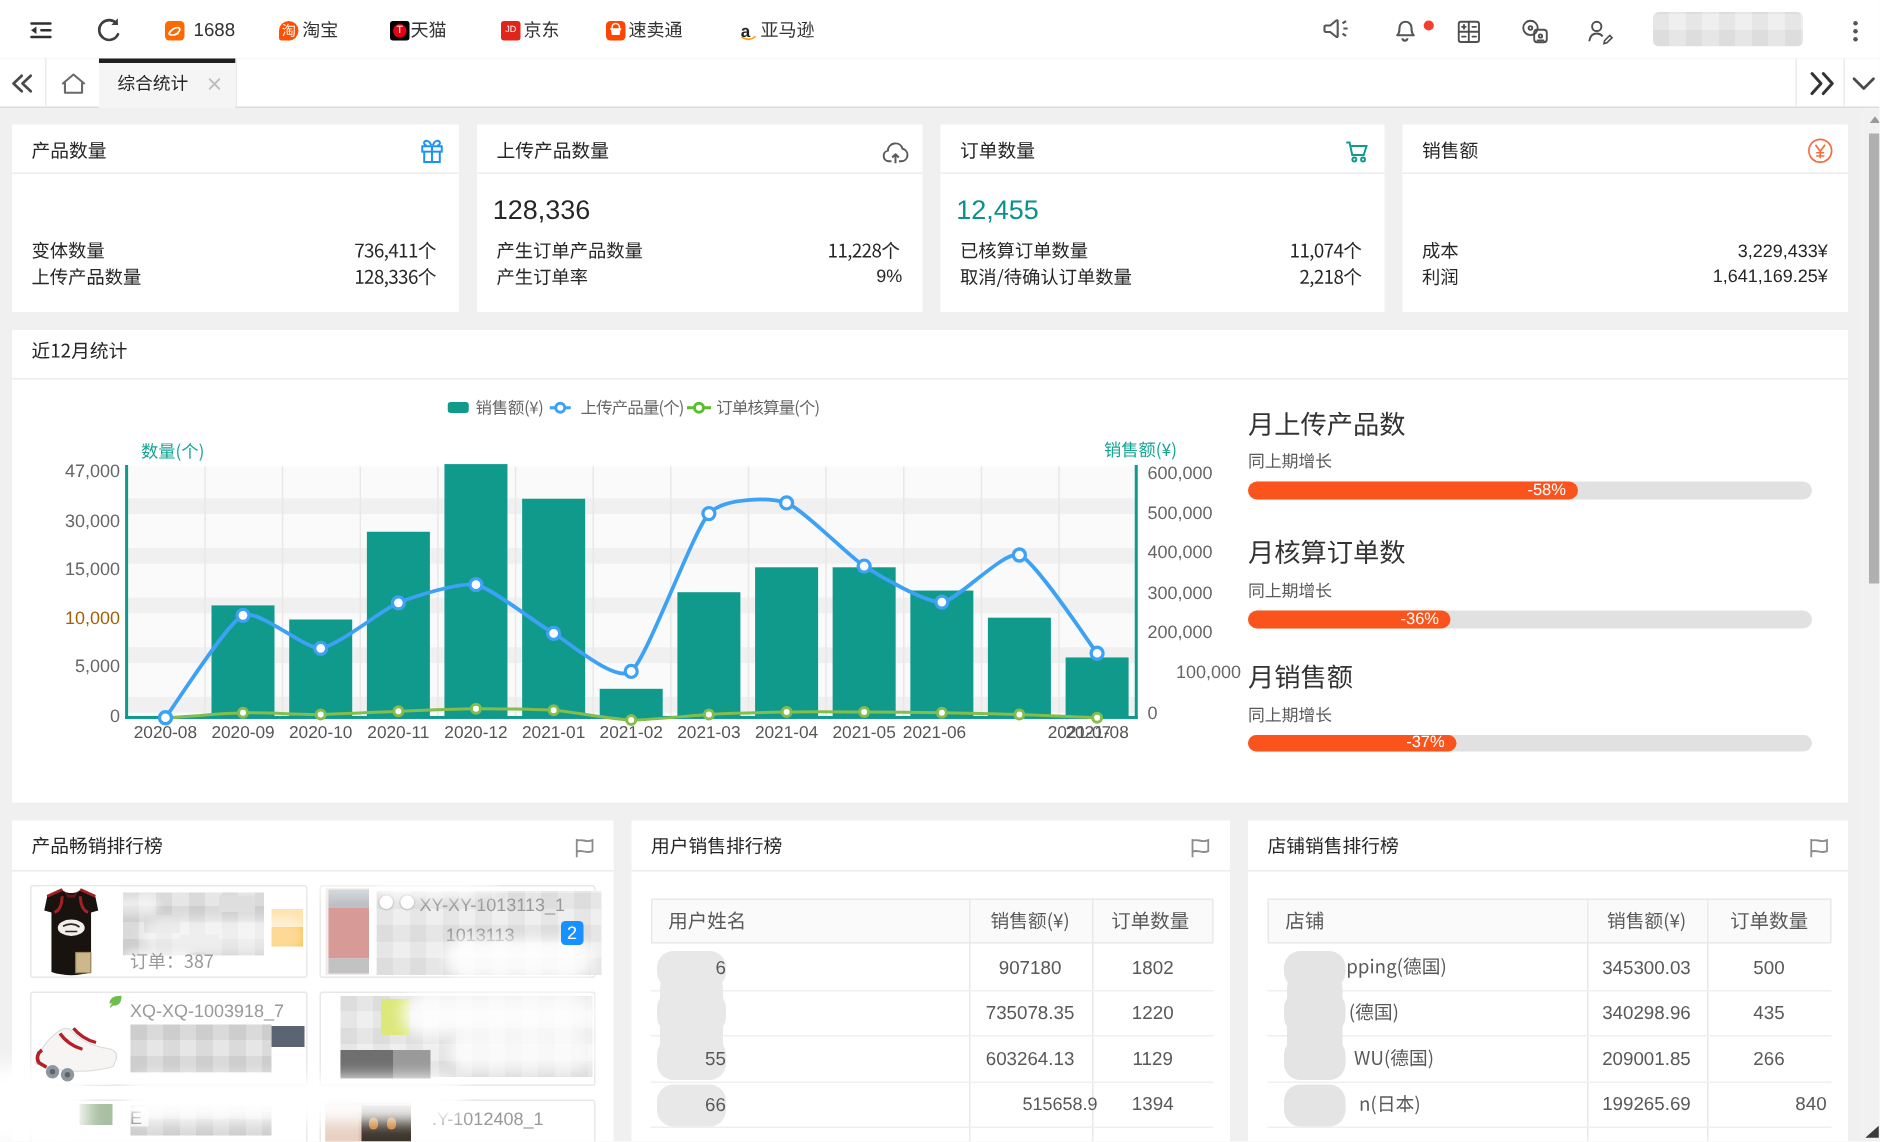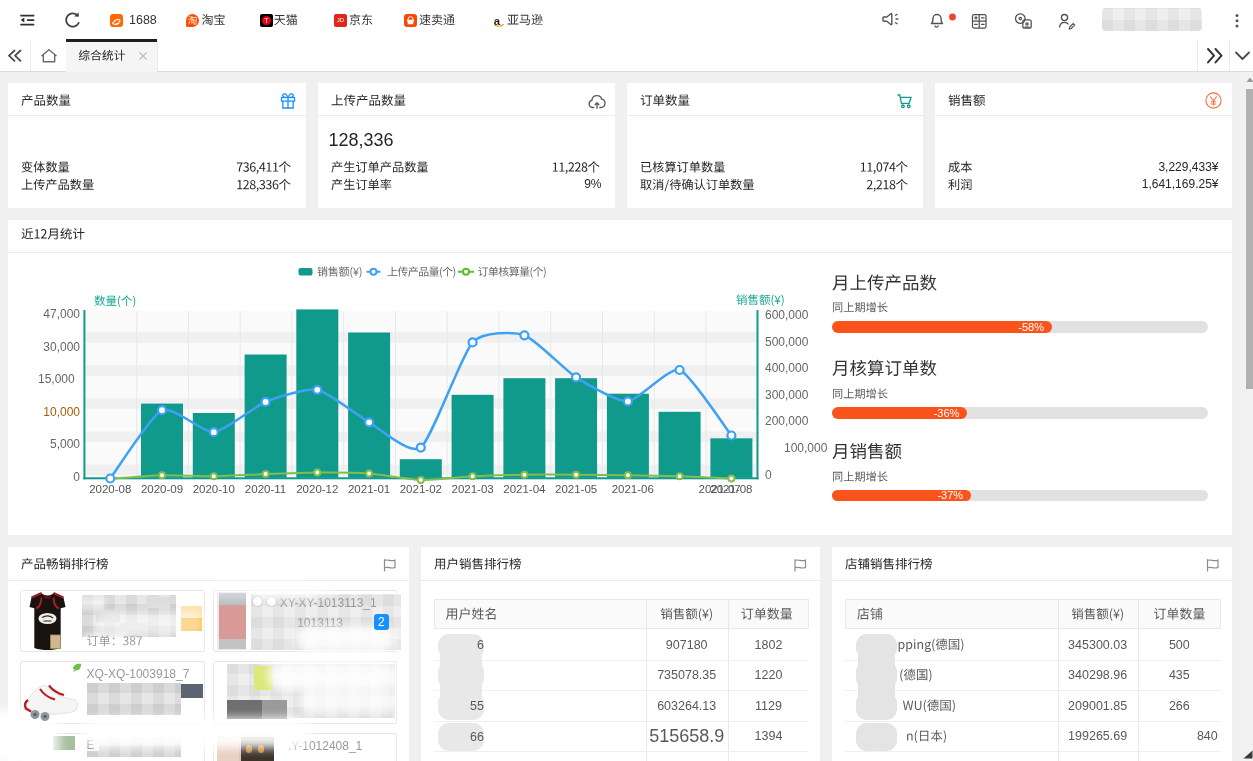--- a/index.html
+++ b/index.html
@@ -16,50 +16,51 @@
     <div style="position:absolute;left:1229px;top:39px;width:1px;height:32px;background:#ececec;"></div>
     <div style="position:absolute;left:0px;top:72px;width:1253px;height:689px;background:#f0f0f0;"></div>
     <div style="position:absolute;left:8px;top:83px;width:298px;height:125px;background:#fff;"></div>
     <div style="position:absolute;left:8px;top:115px;width:298px;height:1px;background:#ececec;"></div>
     <div style="position:absolute;left:318px;top:83px;width:297px;height:125px;background:#fff;"></div>
     <div style="position:absolute;left:318px;top:115px;width:297px;height:1px;background:#ececec;"></div>
     <div style="position:absolute;left:328.5px;top:130.5px;width:230px;height:20px;font-size:18px;color:#262626;line-height:18px;letter-spacing:0;">128,336</div>
     <div style="position:absolute;left:420px;top:177.29999999999998px;width:181.5px;height:14px;font-size:12px;color:#262626;text-align:right;line-height:14px;">9%</div>
     <div style="position:absolute;left:627px;top:83px;width:296px;height:125px;background:#fff;"></div>
     <div style="position:absolute;left:627px;top:115px;width:296px;height:1px;background:#ececec;"></div>
+    <div style="position:absolute;left:637.5px;top:130.5px;width:230px;height:20px;font-size:18px;color:#0B918C;line-height:18px;letter-spacing:0;">12,455</div>
     <div style="position:absolute;left:935px;top:83px;width:297px;height:125px;background:#fff;"></div>
     <div style="position:absolute;left:935px;top:115px;width:297px;height:1px;background:#ececec;"></div>
     <div style="position:absolute;left:1037px;top:159.7px;width:181.5px;height:14px;font-size:12px;color:#262626;text-align:right;line-height:14px;">3,229,433¥</div>
     <div style="position:absolute;left:1037px;top:177.29999999999998px;width:181.5px;height:14px;font-size:12px;color:#262626;text-align:right;line-height:14px;">1,641,169.25¥</div>
     <div style="position:absolute;left:8px;top:220px;width:1224px;height:315px;background:#fff;"></div>
     <div style="position:absolute;left:8px;top:252px;width:1224px;height:1px;background:#ececec;"></div>
     <div style="position:absolute;left:38px;top:469.5px;width:42px;height:14px;font-size:12px;color:#666;text-align:right;">0</div>
     <div style="position:absolute;left:38px;top:437.05px;width:42px;height:14px;font-size:12px;color:#666;text-align:right;">5,000</div>
     <div style="position:absolute;left:38px;top:404.6px;width:42px;height:14px;font-size:12px;color:#a16207;text-align:right;">10,000</div>
-    <div style="position:absolute;left:38px;top:372.15px;width:42px;height:14px;font-size:12px;color:#666;text-align:left;">15,000</div>
+    <div style="position:absolute;left:38px;top:372.15px;width:42px;height:14px;font-size:12px;color:#666;text-align:right;">15,000</div>
     <div style="position:absolute;left:38px;top:339.7px;width:42px;height:14px;font-size:12px;color:#666;text-align:right;">30,000</div>
     <div style="position:absolute;left:38px;top:307.25px;width:42px;height:14px;font-size:12px;color:#666;text-align:right;">47,000</div>
     <div style="position:absolute;left:765px;top:467.5px;width:60px;height:14px;font-size:12px;color:#666;">0</div>
     <div style="position:absolute;left:765px;top:440.94px;width:60px;height:14px;font-size:12px;color:#666;margin-left:19px;">100,000</div>
     <div style="position:absolute;left:765px;top:414.38px;width:60px;height:14px;font-size:12px;color:#666;">200,000</div>
     <div style="position:absolute;left:765px;top:387.82px;width:60px;height:14px;font-size:12px;color:#666;">300,000</div>
     <div style="position:absolute;left:765px;top:361.26px;width:60px;height:14px;font-size:12px;color:#666;">400,000</div>
     <div style="position:absolute;left:765px;top:334.70000000000005px;width:60px;height:14px;font-size:12px;color:#666;">500,000</div>
     <div style="position:absolute;left:765px;top:308.14px;width:60px;height:14px;font-size:12px;color:#666;">600,000</div>
     <div style="position:absolute;left:84.28px;top:483px;width:52px;height:14px;font-size:11.5px;color:#555;text-align:center;">2020-08</div>
     <div style="position:absolute;left:136.04000000000002px;top:483px;width:52px;height:14px;font-size:11.5px;color:#555;text-align:center;">2020-09</div>
     <div style="position:absolute;left:187.8px;top:483px;width:52px;height:14px;font-size:11.5px;color:#555;text-align:center;">2020-10</div>
     <div style="position:absolute;left:239.56px;top:483px;width:52px;height:14px;font-size:11.5px;color:#555;text-align:center;">2020-11</div>
     <div style="position:absolute;left:291.32px;top:483px;width:52px;height:14px;font-size:11.5px;color:#555;text-align:center;">2020-12</div>
     <div style="position:absolute;left:343.08000000000004px;top:483px;width:52px;height:14px;font-size:11.5px;color:#555;text-align:center;">2021-01</div>
     <div style="position:absolute;left:394.84000000000003px;top:483px;width:52px;height:14px;font-size:11.5px;color:#555;text-align:center;">2021-02</div>
     <div style="position:absolute;left:446.6px;top:483px;width:52px;height:14px;font-size:11.5px;color:#555;text-align:center;">2021-03</div>
     <div style="position:absolute;left:498.36px;top:483px;width:52px;height:14px;font-size:11.5px;color:#555;text-align:center;">2021-04</div>
     <div style="position:absolute;left:550.12px;top:483px;width:52px;height:14px;font-size:11.5px;color:#555;text-align:center;">2021-05</div>
-    <div style="position:absolute;left:601.88px;top:483px;width:52px;height:14px;font-size:11.5px;color:#555;text-align:right;">2021-06</div>
+    <div style="position:absolute;left:601.88px;top:483px;width:52px;height:14px;font-size:11.5px;color:#555;text-align:left;">2021-06</div>
     <div style="position:absolute;left:653.64px;top:483px;width:52px;height:14px;font-size:11.5px;color:#555;text-align:center;margin-left:40px;">2021-07</div>
     <div style="position:absolute;left:705.4px;top:483px;width:52px;height:14px;font-size:11.5px;color:#555;text-align:center;">2021-08</div>
     <div style="position:absolute;left:832px;top:321.4px;width:376px;height:11.5px;background:#e1e1e1;border-radius:6px;"></div>
     <div style="position:absolute;left:832px;top:321.4px;width:219.95999999999998px;height:11.5px;background:#FA541C;border-radius:6px;"></div>
     <div style="position:absolute;left:1003.96px;top:320.9px;width:40px;height:12px;font-size:11px;color:#fff;text-align:right;line-height:12px;">-58%</div>
     <div style="position:absolute;left:832px;top:407.2px;width:376px;height:11.5px;background:#e1e1e1;border-radius:6px;"></div>
     <div style="position:absolute;left:832px;top:407.2px;width:135.35999999999999px;height:11.5px;background:#FA541C;border-radius:6px;"></div>
     <div style="position:absolute;left:919.36px;top:406.7px;width:40px;height:12px;font-size:11px;color:#fff;text-align:right;line-height:12px;">-36%</div>
     <div style="position:absolute;left:832px;top:489.9px;width:376px;height:11.5px;background:#e1e1e1;border-radius:6px;"></div>
     <div style="position:absolute;left:832px;top:489.9px;width:139.12px;height:11.5px;background:#FA541C;border-radius:6px;"></div>
@@ -76,21 +77,21 @@
     <div style="position:absolute;left:433.7px;top:659.6999999999999px;width:375.7px;height:1px;background:#efefef;"></div>
     <div style="position:absolute;left:433.7px;top:690.0999999999999px;width:375.7px;height:1px;background:#efefef;"></div>
     <div style="position:absolute;left:433.7px;top:720.5px;width:375.7px;height:1px;background:#efefef;"></div>
     <div style="position:absolute;left:433.7px;top:750.9px;width:375.7px;height:1px;background:#efefef;"></div>
     <div style="position:absolute;left:645.8px;top:636.5px;width:81.80000000000007px;height:16px;font-size:12.5px;color:#595959;text-align:center;line-height:16px;">907180</div>
     <div style="position:absolute;left:727.6px;top:636.5px;width:81.79999999999995px;height:16px;font-size:12.5px;color:#595959;text-align:center;line-height:16px;">1802</div>
     <div style="position:absolute;left:645.8px;top:666.9px;width:81.80000000000007px;height:16px;font-size:12.5px;color:#595959;text-align:center;line-height:16px;">735078.35</div>
     <div style="position:absolute;left:727.6px;top:666.9px;width:81.79999999999995px;height:16px;font-size:12.5px;color:#595959;text-align:center;line-height:16px;">1220</div>
     <div style="position:absolute;left:645.8px;top:697.5px;width:81.80000000000007px;height:16px;font-size:12.5px;color:#595959;text-align:center;line-height:16px;">603264.13</div>
     <div style="position:absolute;left:727.6px;top:697.5px;width:81.79999999999995px;height:16px;font-size:12.5px;color:#595959;text-align:center;line-height:16px;">1129</div>
-    <div style="position:absolute;left:645.8px;top:728.1px;width:81.80000000000007px;height:16px;font-size:18px;color:#595959;text-align:center;line-height:16px;">515658.9</div>
+    <div style="position:absolute;left:645.8px;top:728.1px;width:81.80000000000007px;height:16px;font-size:12px;color:#595959;text-align:center;line-height:16px;padding-left:20px;">515658.9</div>
     <div style="position:absolute;left:727.6px;top:728.1px;width:81.79999999999995px;height:16px;font-size:12.5px;color:#595959;text-align:center;line-height:16px;">1394</div>
     <div style="position:absolute;left:844.6px;top:599px;width:376.30000000000007px;height:30.2px;background:#fafafa;border:1px solid #e9e9e9;box-sizing:border-box;"></div>
     <div style="position:absolute;left:1057.5px;top:599px;width:1px;height:162px;background:#e9e9e9;"></div>
     <div style="position:absolute;left:1137.8px;top:599px;width:1px;height:162px;background:#e9e9e9;"></div>
     <div style="position:absolute;left:844.6px;top:659.6999999999999px;width:376.30000000000007px;height:1px;background:#efefef;"></div>
     <div style="position:absolute;left:844.6px;top:690.0999999999999px;width:376.30000000000007px;height:1px;background:#efefef;"></div>
     <div style="position:absolute;left:844.6px;top:720.5px;width:376.30000000000007px;height:1px;background:#efefef;"></div>
     <div style="position:absolute;left:844.6px;top:750.9px;width:376.30000000000007px;height:1px;background:#efefef;"></div>
     <div style="position:absolute;left:1057.5px;top:636.5px;width:80.29999999999995px;height:16px;font-size:12.5px;color:#595959;text-align:center;line-height:16px;">345300.03</div>
     <div style="position:absolute;left:1137.8px;top:636.5px;width:83.10000000000014px;height:16px;font-size:12.5px;color:#595959;text-align:center;line-height:16px;">500</div>

